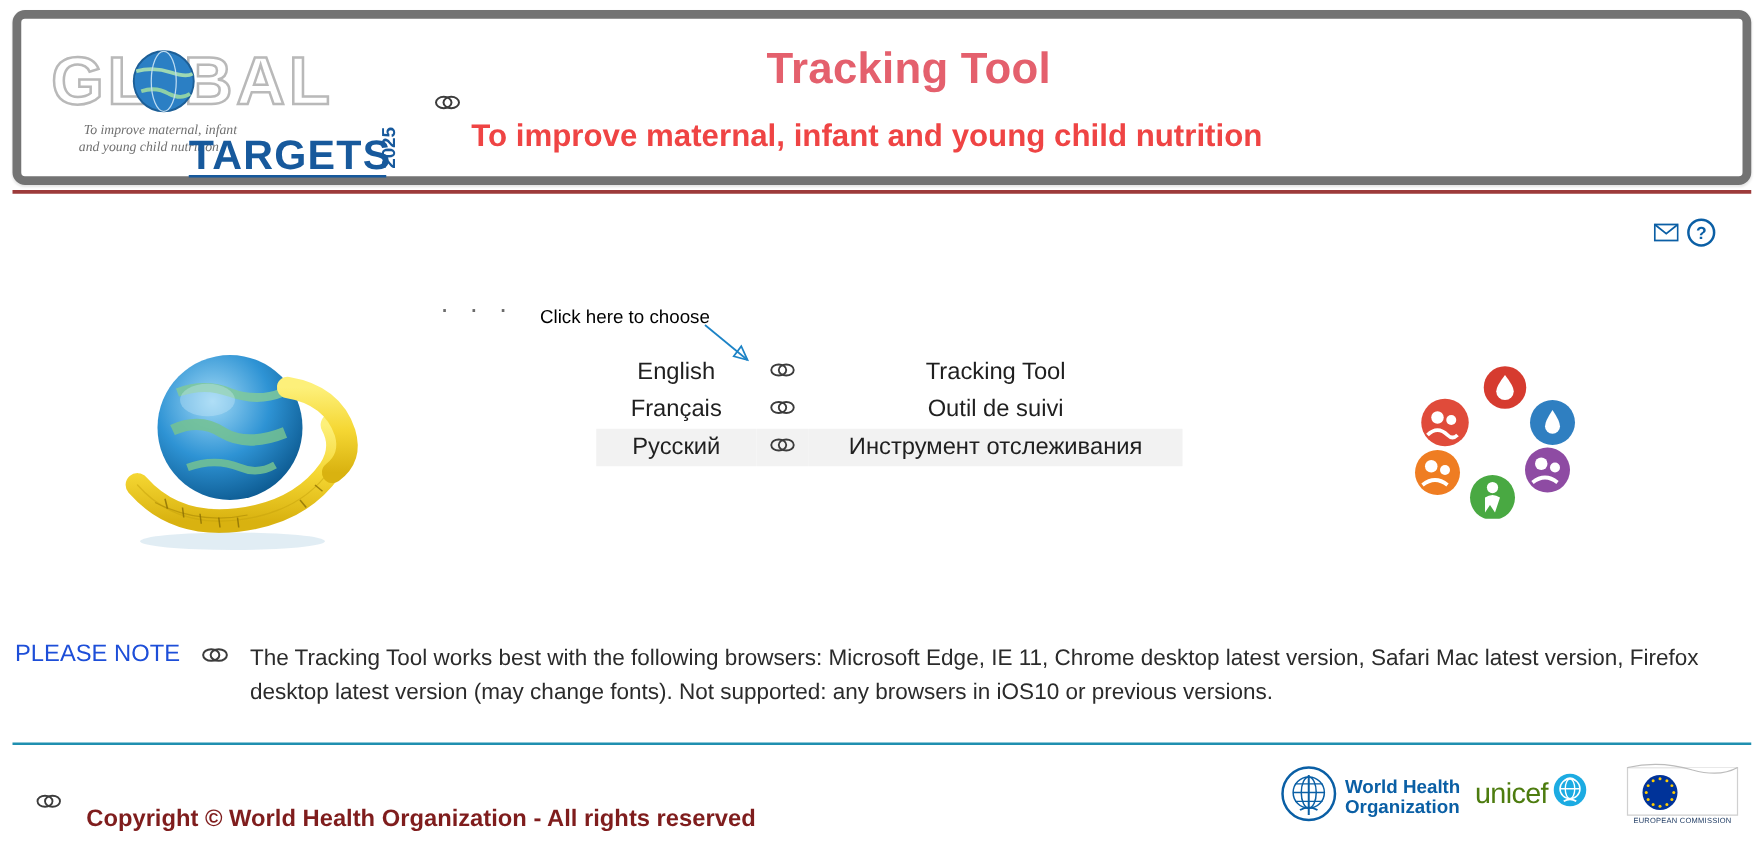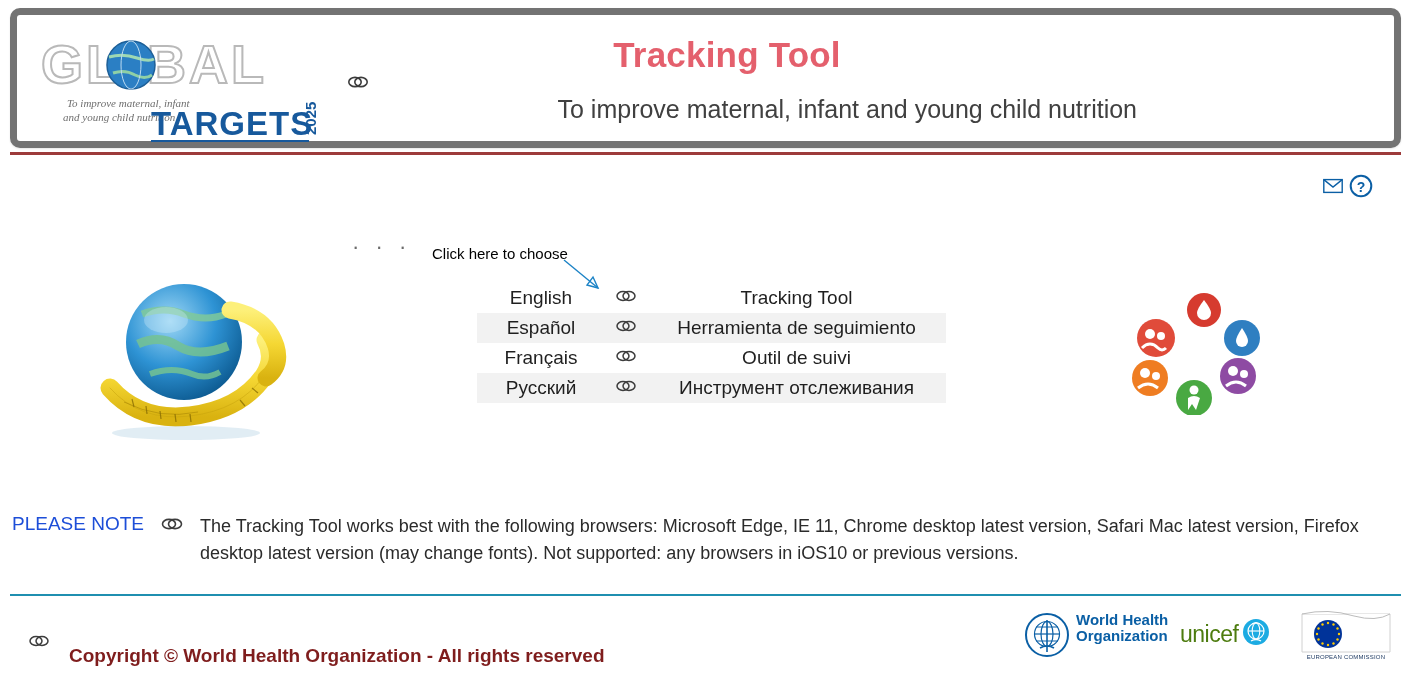--- a/index.html
+++ b/index.html
@@ -57,24 +57,24 @@
     text-align: center;
     font-size: 35px;
     font-weight: bold;
     color: #e4606d;
     letter-spacing: 0.2px;
   }
   .banner-subtitle {
     position: absolute;
     left: 360px; top: 80px;
     width: 760px;
-    text-align: right;
+    text-align: left;
     font-size: 25px;
-    font-weight: normal;
-    color: #404040;
+    font-weight: bold;
+    color: #ef4444;
   }
 
   
   .topright {
     position: absolute;
     right: 38px; top: 174px;
     display: flex;
     align-items: center;
     gap: 6px;
   }
@@ -183,21 +183,21 @@
     position: absolute;
     left: 69px; top: 633px;
     font-size: 19px;
     font-weight: bold;
     color: #7f1d1d;
     margin-top: 12px;
   }
   .who-logo {
     position: absolute;
     left: 1024px; top: 612px;
-    display: flex; align-items: flex-start; gap: 6px;
+    display: flex; align-items: center; gap: 6px;
   }
   .who-text {
     font-size: 15px; font-weight: bold; color: #0a5fa5; line-height: 16px;
   }
   .unicef-logo {
     position: absolute;
     left: 1180px; top: 618px;
     display: flex; align-items: center; gap: 4px;
   }
   .unicef-text {
@@ -325,30 +325,20 @@
     <tbody>
       <tr>
         <td class="td-lang">English</td>
         <td class="td-icon">
           <svg width="22" height="18" viewBox="0 0 22 18" xmlns="http://www.w3.org/2000/svg">
             <ellipse cx="8" cy="9" rx="6" ry="4.4" fill="none" stroke="#3c3c3c" stroke-width="1.5"></ellipse>
             <ellipse cx="14" cy="9" rx="6" ry="4.4" fill="none" stroke="#3c3c3c" stroke-width="1.5"></ellipse>
           </svg>
         </td>
         <td class="td-tool">Tracking Tool</td>
-      </tr>
-      <tr class="alt">
-        <td class="td-lang">Español</td>
-        <td class="td-icon">
-          <svg width="22" height="18" viewBox="0 0 22 18" xmlns="http://www.w3.org/2000/svg">
-            <ellipse cx="8" cy="9" rx="6" ry="4.4" fill="none" stroke="#3c3c3c" stroke-width="1.5"></ellipse>
-            <ellipse cx="14" cy="9" rx="6" ry="4.4" fill="none" stroke="#3c3c3c" stroke-width="1.5"></ellipse>
-          </svg>
-        </td>
-        <td class="td-tool">Herramienta de seguimiento</td>
       </tr>
       <tr>
         <td class="td-lang">Français</td>
         <td class="td-icon">
           <svg width="22" height="18" viewBox="0 0 22 18" xmlns="http://www.w3.org/2000/svg">
             <ellipse cx="8" cy="9" rx="6" ry="4.4" fill="none" stroke="#3c3c3c" stroke-width="1.5"></ellipse>
             <ellipse cx="14" cy="9" rx="6" ry="4.4" fill="none" stroke="#3c3c3c" stroke-width="1.5"></ellipse>
           </svg>
         </td>
         <td class="td-tool">Outil de suivi</td>

